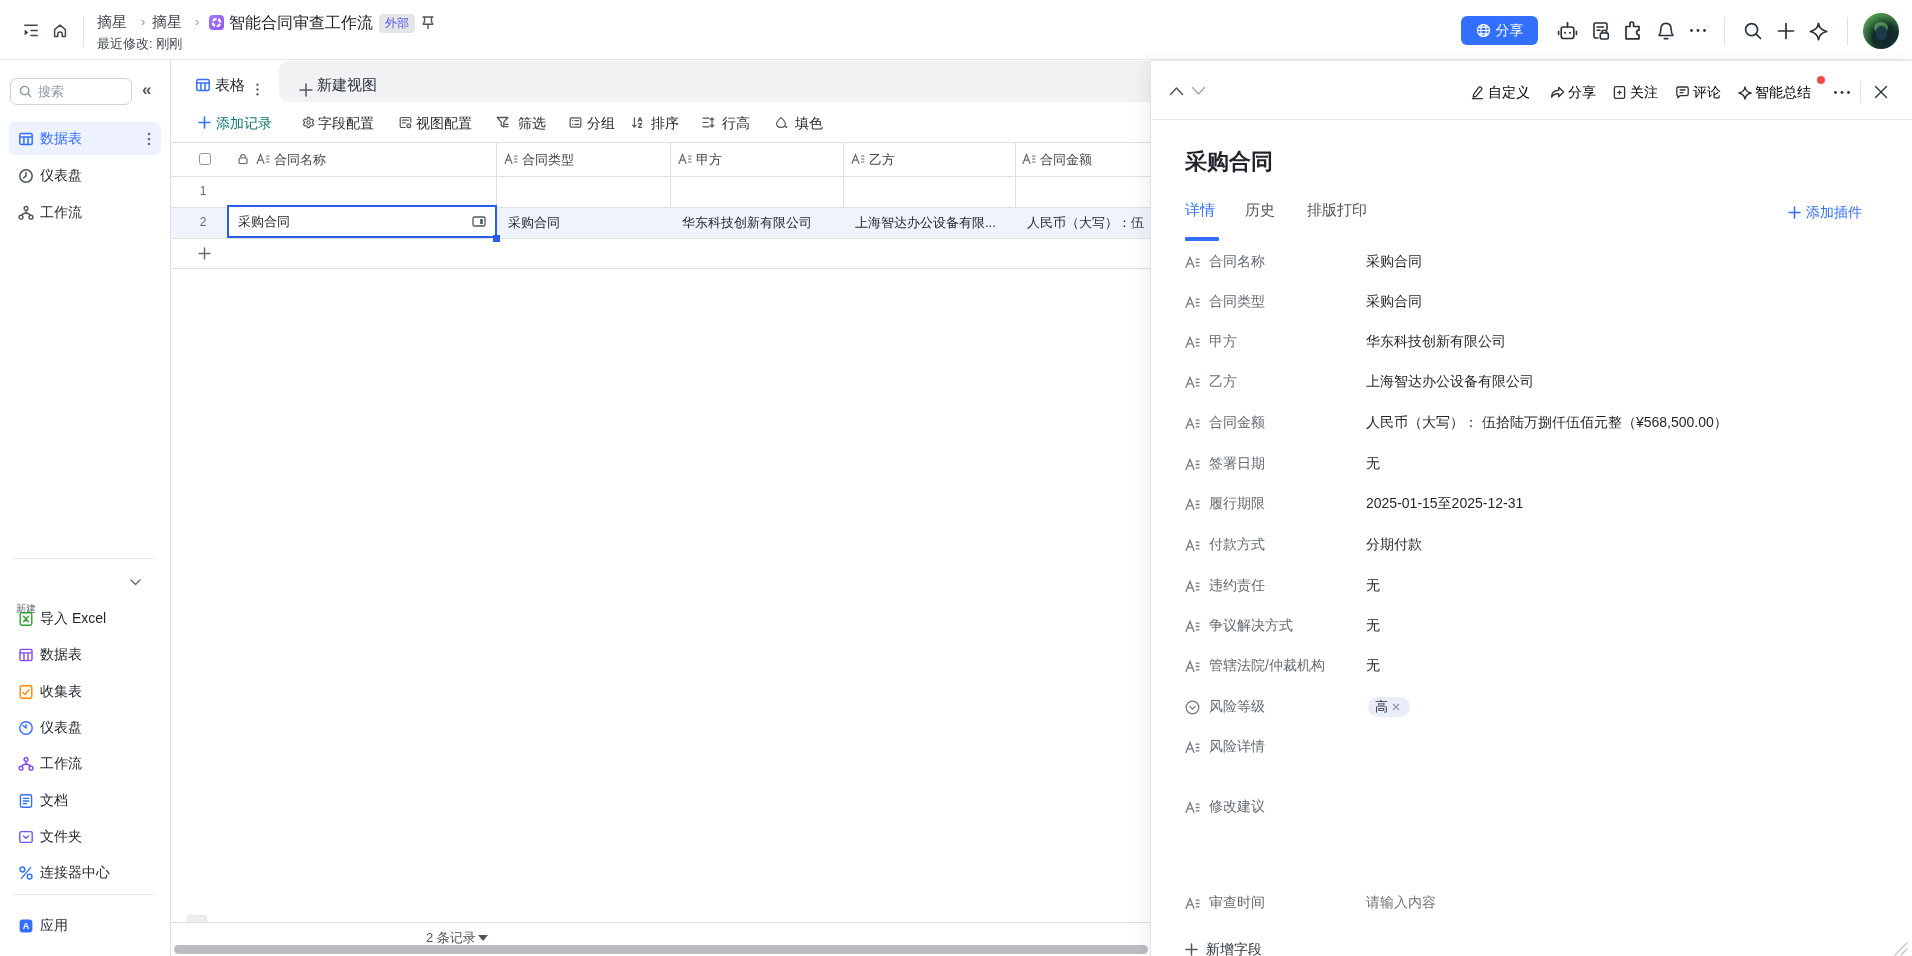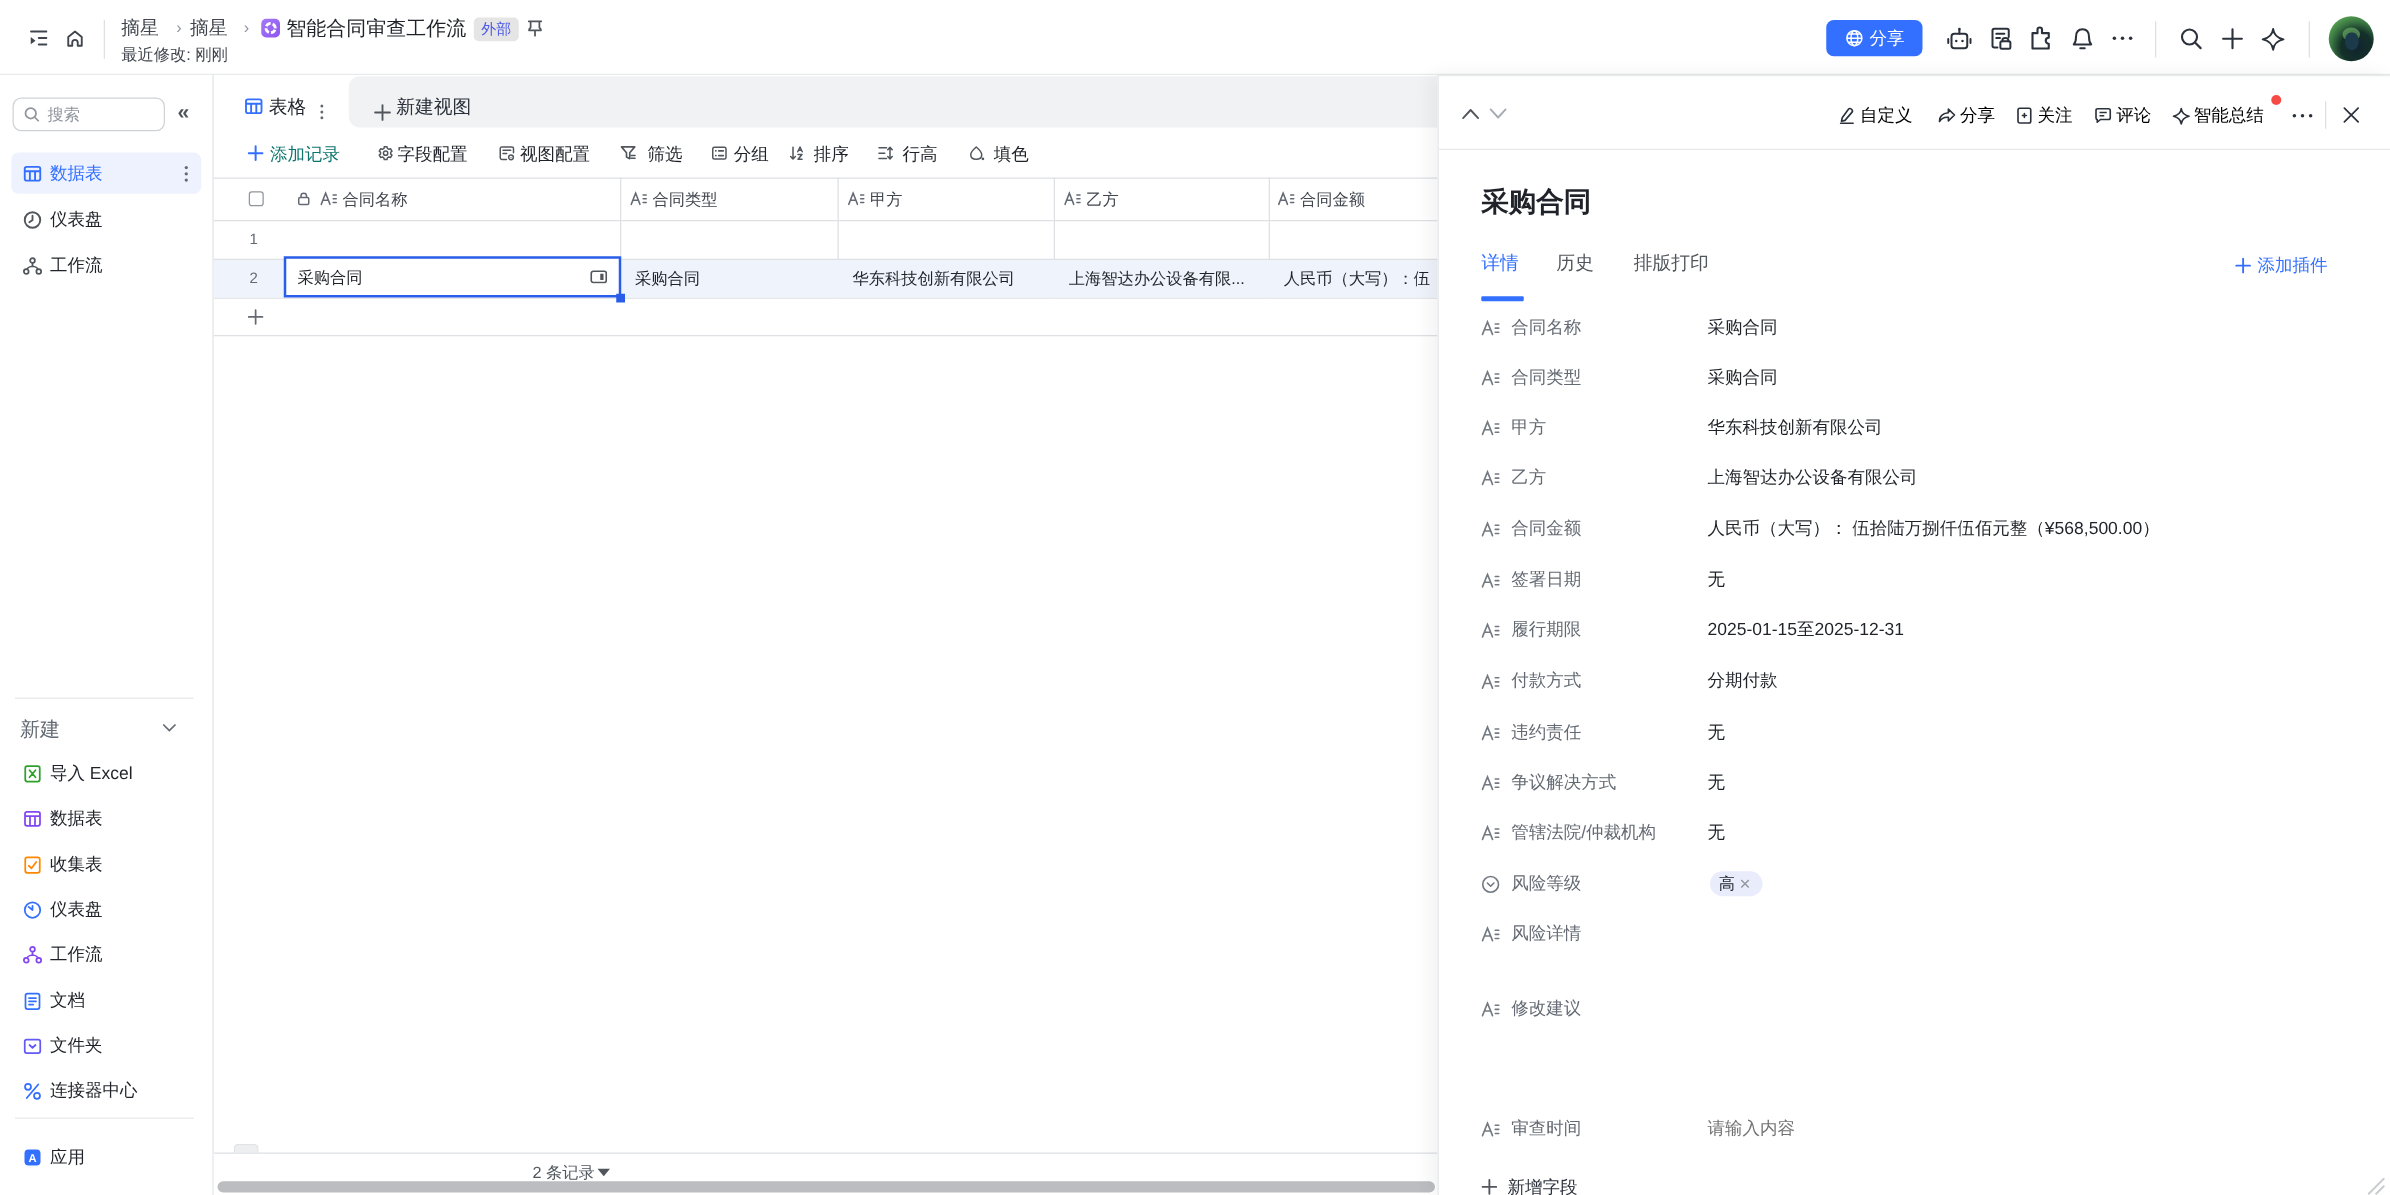--- a/index.html
+++ b/index.html
@@ -14,21 +14,21 @@
   .appicon { width:15px; height:15px; border-radius:4px; background:linear-gradient(135deg,#a579f7,#8d56f2); }
   #sharebtn { left:1461px; top:16px; width:77px; height:29px; background:#3370ff; border-radius:6px; color:#fff; font-size:14px; display:flex; align-items:center; justify-content:center; gap:5px; }
   .hicon { color:#2b313b; }
   .vdiv { width:1px; background:#dee0e3; }
   
   #sidebar { left:0; top:60px; width:171px; height:896px; background:#fff; border-right:1px solid #dee0e3; }
   #searchbox { left:10px; top:18px; width:122px; height:27px; border:1px solid #d0d3d6; border-radius:7px; display:flex; align-items:center; padding-left:8px; gap:6px; color:#8f959e; font-size:13px; }
   .sideitem { left:9px; width:152px; height:33px; border-radius:6px; display:flex; align-items:center; padding-left:9px; gap:6px; font-size:14px; color:#1f2329; }
   .sideitem.sel { background:#eef2fe; color:#3370ff; }
   .sidesep { left:12px; width:143px; height:1px; background:#e7e9eb; }
-  .newhdr { left:16px; font-size:16px; color:#646a73; }
+  .newhdr { left:16px; font-size:10px; color:#646a73;margin-top:28px; }
   
   #main { left:171px; top:60px; width:979px; height:896px; background:#fff; }
   #tabgrey { left:108px; top:1px; width:871px; height:41px; background:#f1f2f4; border-radius:9px 0 0 9px; }
   .tabtxt { font-size:15px; }
   #toolbar { left:0; top:42px; width:979px; height:40px; }
   
   .hline { background:#dee0e3; height:1px; }
   .vline { background:#dee0e3; width:1px; }
   .rownum { color:#646a73; font-size:12px; }
   .cell { font-size:13px; color:#1f2329; display:flex; align-items:center; padding:0 10px; white-space:nowrap; overflow:hidden; }

